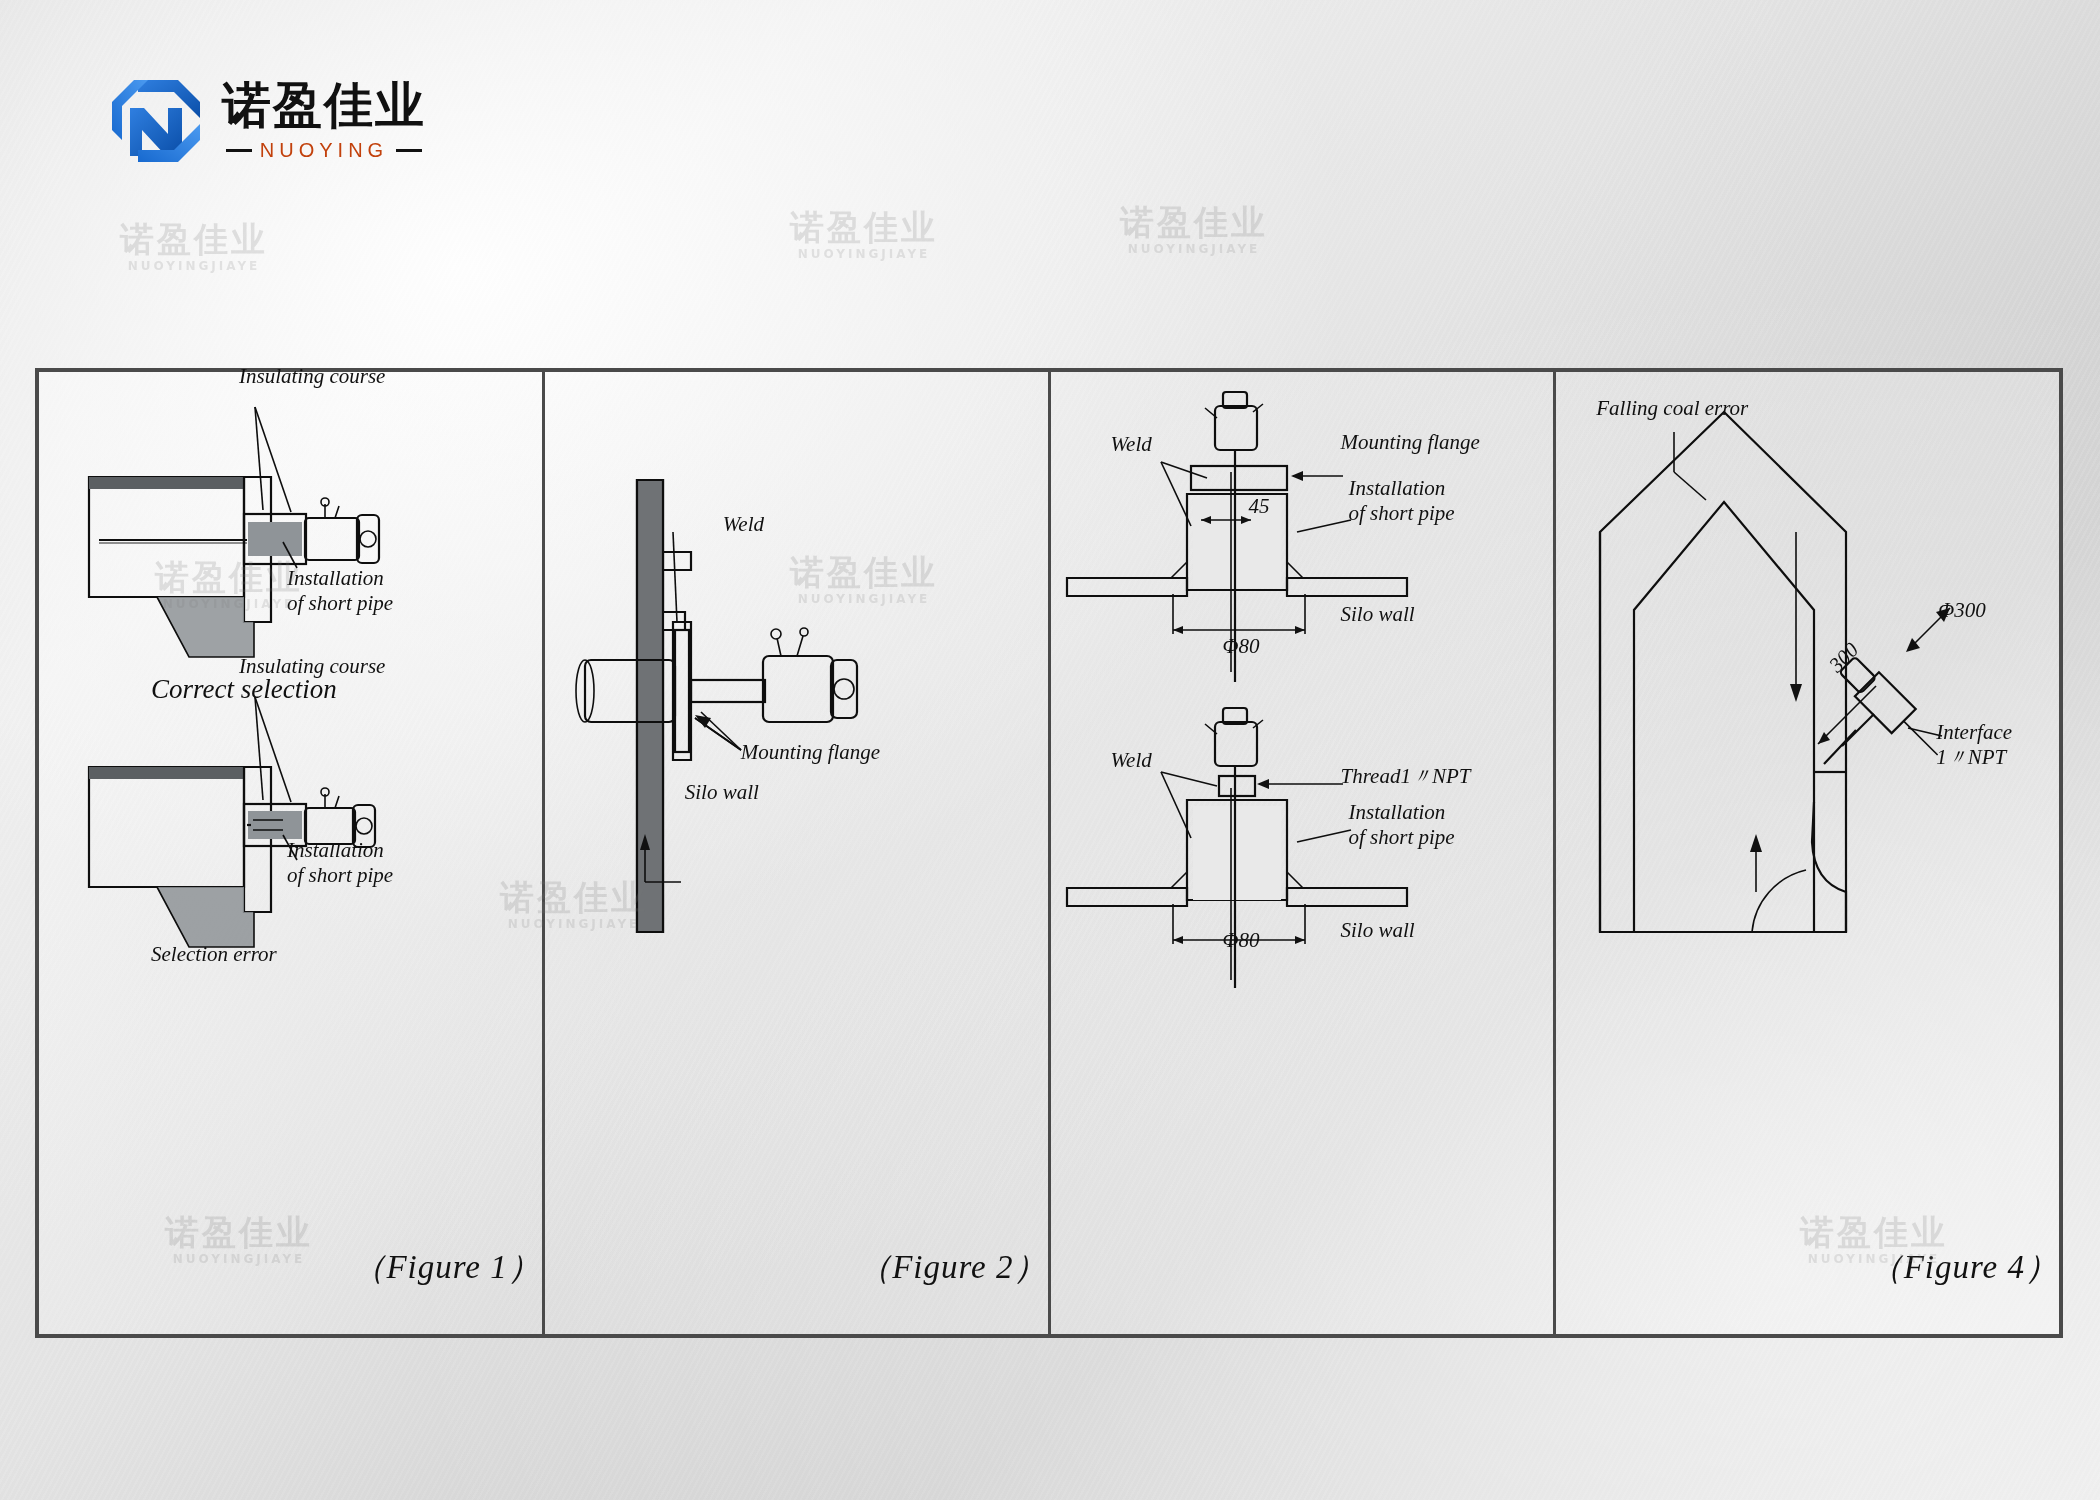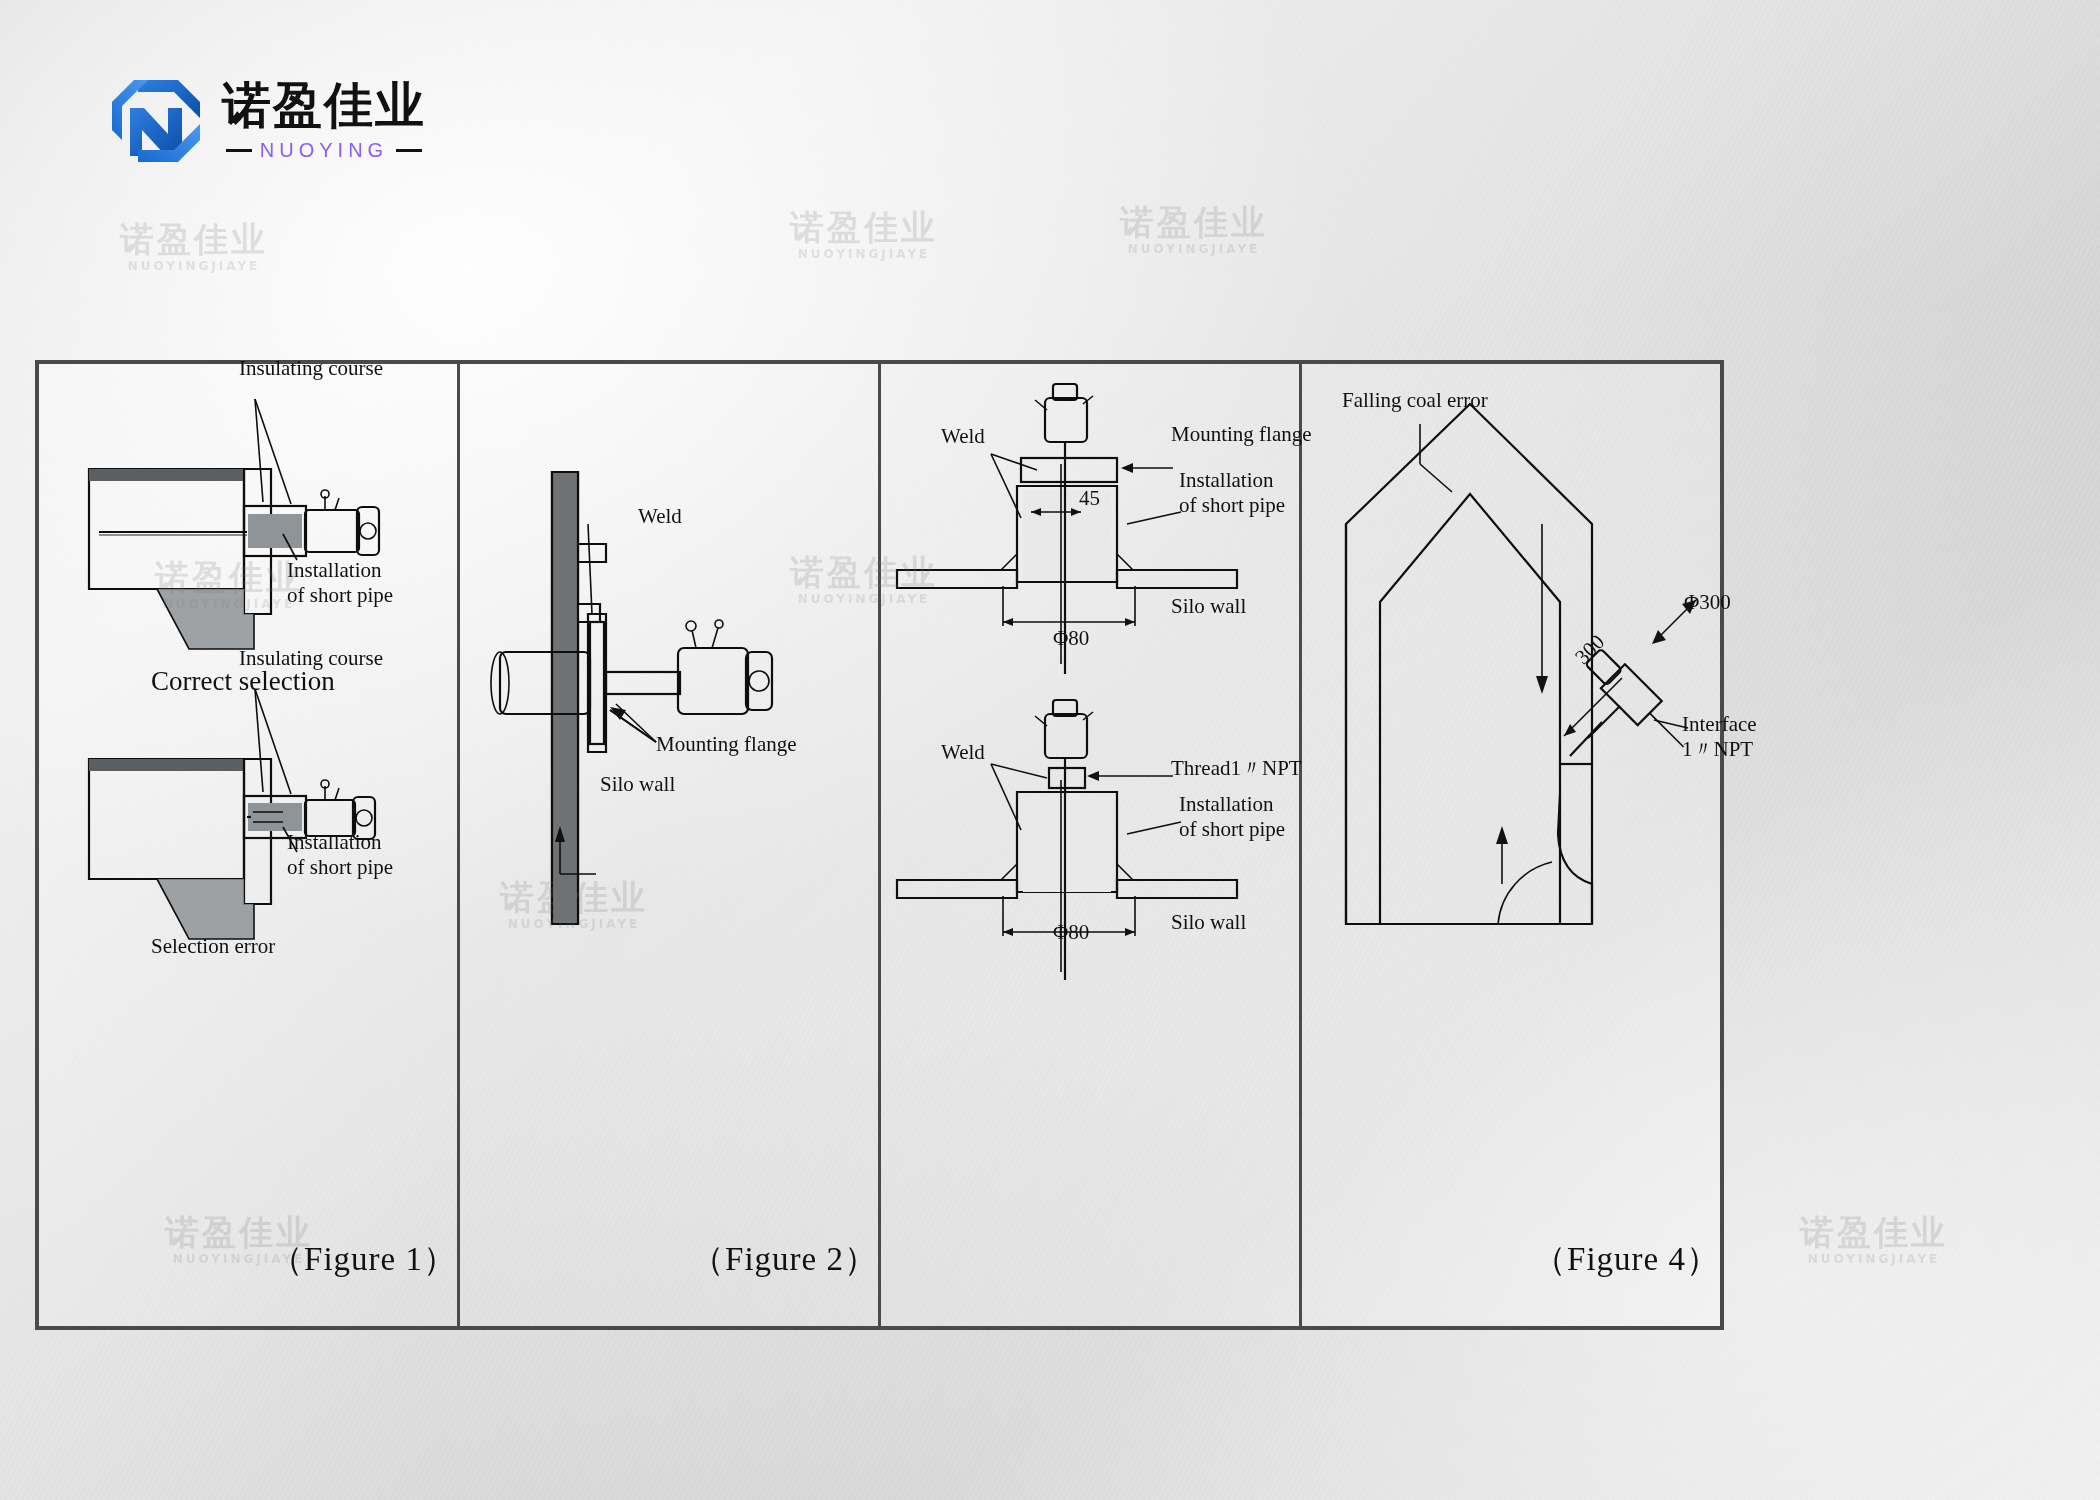--- a/index.html
+++ b/index.html
@@ -21,32 +21,32 @@
     mix-blend-mode:overlay;
   }
 
   
   .logo-block{position:absolute;left:108px;top:78px;display:flex;align-items:center;gap:18px;z-index:6;}
   .logo-mark{width:96px;height:86px;}
   .logo-text{display:flex;flex-direction:column;align-items:center;}
   .logo-cn{font-family:"DejaVu Sans", sans-serif;font-weight:bold;font-size:49px;letter-spacing:2px;color:#111;line-height:1;}
   .logo-en{display:flex;align-items:center;gap:8px;margin-top:9px;}
   .logo-en .bar{width:26px;height:3px;background:#111;}
-  .logo-en .txt{font-family:"Liberation Sans", sans-serif;font-size:20px;letter-spacing:5px;color:#8b5cf6;}
+  .logo-en .txt{font-family:"Liberation Sans", sans-serif;font-size:20px;letter-spacing:5px;color:#c2410c;}
 
   
   .wm{position:absolute;z-index:1;pointer-events:none;text-align:center;color:rgba(120,120,120,.20);
       font-family:"DejaVu Sans", sans-serif;font-weight:bold;line-height:1.05;}
   .wm .c{font-size:34px;letter-spacing:3px;}
   .wm .e{font-size:12px;letter-spacing:3px;margin-top:2px;color:rgba(120,120,120,.18);}
 
   
-  .frame{position:absolute;left:35px;top:360px;width:1689px;height:970px;border:4px solid #4a4a4a;
+  .frame{position:absolute;left:35px;top:368px;width:2028px;height:970px;border:4px solid #4a4a4a;
          background:linear-gradient(120deg,rgba(255,255,255,.35),rgba(235,235,235,.1) 40%,rgba(255,255,255,.28));
-         display:flex;z-index:3;box-sizing:border-box;}
+         display:flex;z-index:3;box-sizing:border-box;font-style:italic;}
   .panel{flex:1 1 0;position:relative;box-sizing:border-box;border-right:3px solid #4a4a4a;}
   .panel:last-child{border-right:none;}
   .panel-caption{position:absolute;left:0;right:0;bottom:44px;text-align:right;
       font-size:33px;letter-spacing:1px;font-family:"Liberation Serif", serif;}
 
   .lbl{position:absolute;font-size:21px;line-height:1.18;white-space:pre;font-family:"Liberation Serif", serif;color:#101010;}
   .lbl.big{font-size:27px;}
   svg{position:absolute;left:0;top:0;overflow:visible;}
   .stroke{stroke:#0e0e0e;fill:none;stroke-width:2.2;}
   .thin{stroke:#0e0e0e;fill:none;stroke-width:1.6;}

